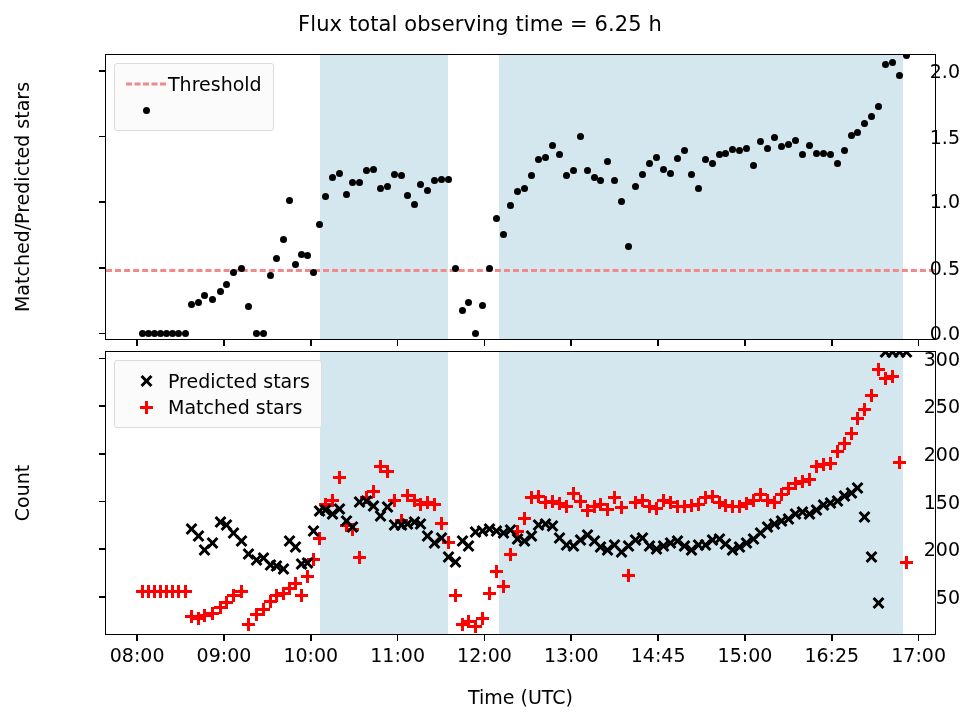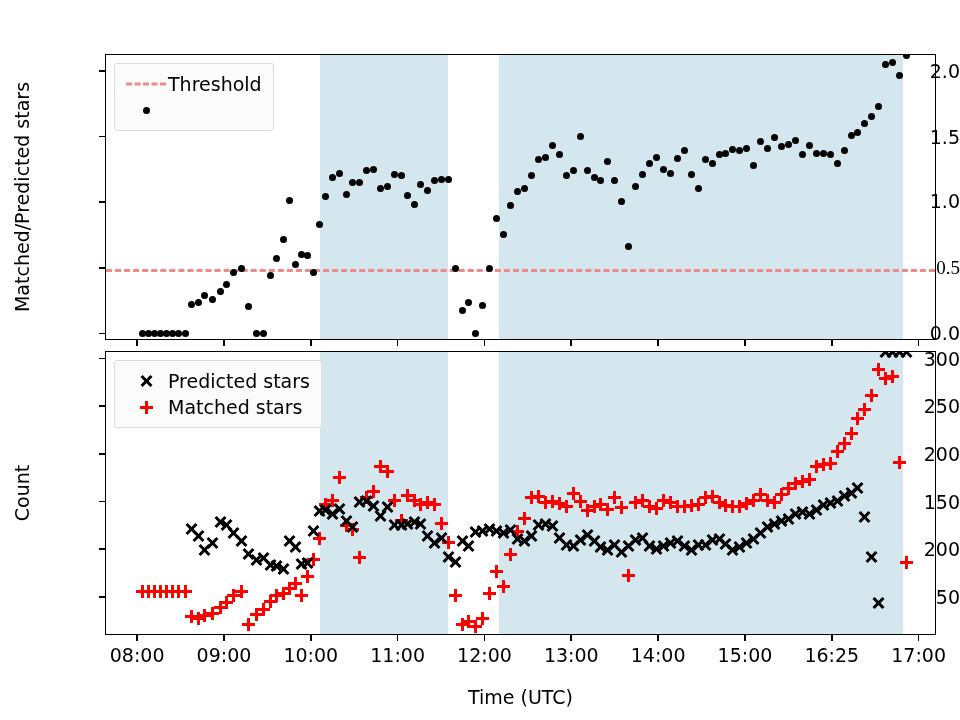--- a/index.html
+++ b/index.html
@@ -183,20 +183,21 @@
     position: absolute;
     left: 50%;
     top: 50%;
   }
 </style>
 </head>
 <body>
 
 <div id="figure">
 
+  <div id="figure-title">Flux total observing time = 6.25 h</div>
 
   <div class="panel" id="panel-top">
       <div class="band" style="left: 214.48px; width: 127.646px; background: rgb(212, 231, 238);"></div>
       <div class="band" style="left: 393.357px; width: 403.777px; background: rgb(212, 231, 238);"></div>
       <div class="threshold-line" style="top: 213.844px; border-top-color: rgb(240, 138, 138);"></div>
       <div class="pt-dot" style="left: 36.4702px; top: 278.128px; background: rgb(0, 0, 0);"></div>
       <div class="pt-dot" style="left: 42.5486px; top: 278.128px; background: rgb(0, 0, 0);"></div>
       <div class="pt-dot" style="left: 48.627px; top: 278.128px; background: rgb(0, 0, 0);"></div>
       <div class="pt-dot" style="left: 54.7053px; top: 278.128px; background: rgb(0, 0, 0);"></div>
       <div class="pt-dot" style="left: 60.7837px; top: 278.128px; background: rgb(0, 0, 0);"></div>
@@ -305,21 +306,21 @@
       <div class="pt-dot" style="left: 765.875px; top: 61.6606px; background: rgb(0, 0, 0);"></div>
       <div class="pt-dot" style="left: 772.821px; top: 51.1651px; background: rgb(0, 0, 0);"></div>
       <div class="pt-dot" style="left: 779.768px; top: 9.18349px; background: rgb(0, 0, 0);"></div>
       <div class="pt-dot" style="left: 786.715px; top: 7.87156px; background: rgb(0, 0, 0);"></div>
       <div class="pt-dot" style="left: 793.661px; top: 20.9908px; background: rgb(0, 0, 0);"></div>
       <div class="pt-dot" style="left: 800.608px; background: rgb(0, 0, 0);"></div>
     </div>
   <div id="top-yticks">
       <div class="ytick-label" style="top: 333.44px; width: 95px;">0.0</div>
       <div class="ytick-mark" style="left: 99px; top: 332.64px;"></div>
-      <div class="ytick-label" style="top: 267.844px; width: 95px; font-family: Liberation Serif, serif;">0.5</div>
+      <div class="ytick-label" style="top: 267.844px; width: 95px;">0.5</div>
       <div class="ytick-mark" style="left: 99px; top: 267.044px;"></div>
       <div class="ytick-label" style="top: 201px; width: 95px;">1.0</div>
       <div class="ytick-mark" style="left: 99px; top: 201.448px;"></div>
       <div class="ytick-label" style="top: 136.651px; width: 95px;">1.5</div>
       <div class="ytick-mark" style="left: 99px; top: 135.851px;"></div>
       <div class="ytick-label" style="top: 71.055px; width: 95px;">2.0</div>
       <div class="ytick-mark" style="left: 99px; top: 70.255px;"></div>
     </div>
   <div class="axis-label-y" id="top-ylabel" style="left: -93px; top: 186px; transform: rotate(-90deg);">Matched/Predicted stars</div>
   <div class="legend" id="legend-top" style="left: 114px; top: 63px;">
@@ -600,21 +601,21 @@
       <div class="xtick-mark" style="left: 309.996px; top: 635px;"></div>
       <div class="xtick-label" style="left: 397.63px; top: 644px;">11:00</div>
       <div class="xtick-mark" style="left: 396.83px; top: 340px;"></div>
       <div class="xtick-mark" style="left: 396.83px; top: 635px;"></div>
       <div class="xtick-label" style="left: 484.464px; top: 644px;">12:00</div>
       <div class="xtick-mark" style="left: 483.664px; top: 340px;"></div>
       <div class="xtick-mark" style="left: 483.664px; top: 635px;"></div>
       <div class="xtick-label" style="left: 571.298px; top: 644px;">13:00</div>
       <div class="xtick-mark" style="left: 570.498px; top: 340px;"></div>
       <div class="xtick-mark" style="left: 570.498px; top: 635px;"></div>
-      <div class="xtick-label" style="left: 658.132px; top: 644px;">14:00</div>
+      <div class="xtick-label" style="left: 658.132px; top: 644px;">14:45</div>
       <div class="xtick-mark" style="left: 657.332px; top: 340px;"></div>
       <div class="xtick-mark" style="left: 657.332px; top: 635px;"></div>
       <div class="xtick-label" style="left: 744.966px; top: 644px;">15:00</div>
       <div class="xtick-mark" style="left: 744.166px; top: 340px;"></div>
       <div class="xtick-mark" style="left: 744.166px; top: 635px;"></div>
       <div class="xtick-label" style="left: 831.799px; top: 644px;">16:25</div>
       <div class="xtick-mark" style="left: 830.999px; top: 340px;"></div>
       <div class="xtick-mark" style="left: 830.999px; top: 635px;"></div>
       <div class="xtick-label" style="left: 918.633px; top: 644px;">17:00</div>
       <div class="xtick-mark" style="left: 917.833px; top: 340px;"></div>

